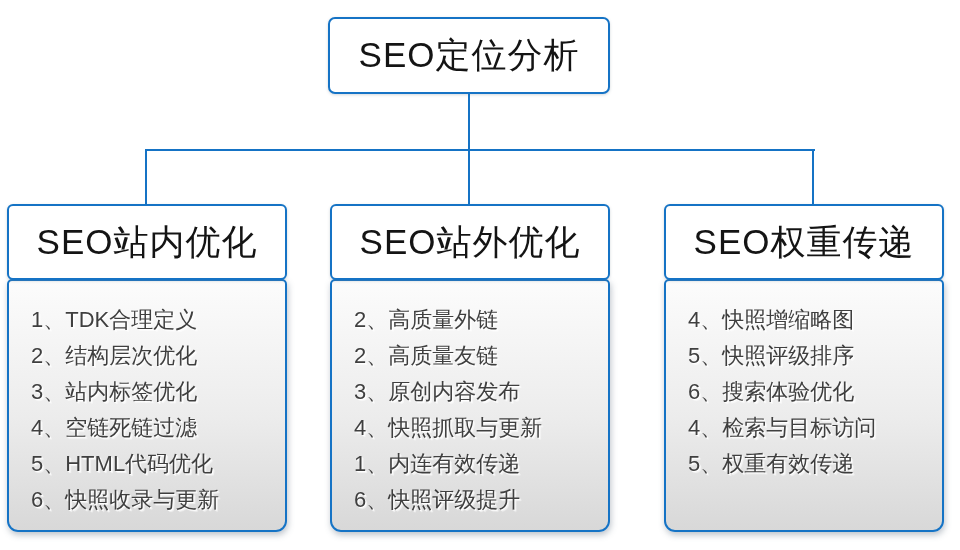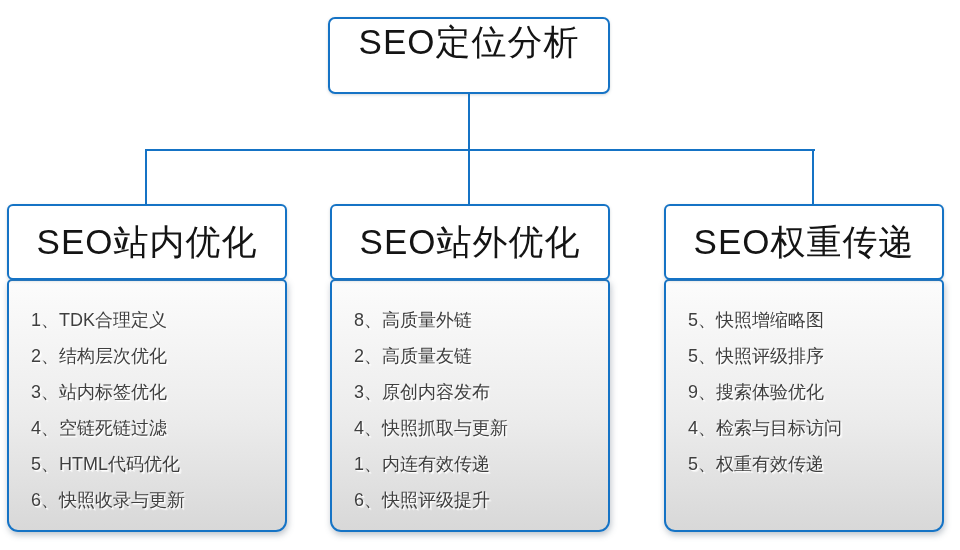--- a/index.html
+++ b/index.html
@@ -32,21 +32,21 @@
   .line-drop-right  { left: 812px; top: 149px; width: 2px;   height: 56px; }
 
   
   .root-box {
     position: absolute;
     left: 328px; top: 17px;
     width: 282px; height: 77px;
     background: #ffffff;
     border: 2px solid var(--border-blue);
     border-radius: 7px;
-    display: flex; align-items: flex-start; justify-content: center;
+    display: flex; align-items: center; justify-content: center;
     font-size: 35px;
     color: var(--header-text);
     box-shadow: 0 1px 3px rgba(110,125,140,0.30);
     letter-spacing: 1px;
   }
   .col-header {
     position: absolute;
     top: 204px;
     width: 280px; height: 76px;
     background: #ffffff;
@@ -71,21 +71,21 @@
     z-index: 1;
   }
   .col-left   .col-header, .panel-left   { left: 7px;   }
   .col-center .col-header, .panel-center { left: 330px; justify-content: center; }
   .col-right  .col-header, .panel-right  { left: 664px; }
 
   .list-item {
     height: 36px;
     display: flex;
     align-items: center;
-    font-size: 18px;
+    font-size: 22px;
     color: var(--text-dark);
     text-shadow: 1px 1px 0 rgba(255,255,255,0.95), 2px 2px 1px rgba(255,255,255,0.65);
     white-space: nowrap;
   }
 </style>
 </head>
 <body>
 
 <div class="canvas">
 
@@ -111,35 +111,35 @@
       <div class="list-item">5、HTML代码优化</div>
       <div class="list-item">6、快照收录与更新</div>
     </div>
   </div>
 
   <div class="col-center">
     <div class="col-header">
       <span>SEO站外优化</span>
     </div>
     <div class="col-panel panel-center">
-      <div class="list-item">8、高质量外链</div>
+      <div class="list-item">2、高质量外链</div>
       <div class="list-item">2、高质量友链</div>
       <div class="list-item">3、原创内容发布</div>
       <div class="list-item">4、快照抓取与更新</div>
       <div class="list-item">1、内连有效传递</div>
       <div class="list-item">6、快照评级提升</div>
     </div>
   </div>
 
   <div class="col-right">
     <div class="col-header">
       <span>SEO权重传递</span>
     </div>
     <div class="col-panel panel-right">
-      <div class="list-item">5、快照增缩略图</div>
+      <div class="list-item">4、快照增缩略图</div>
       <div class="list-item">5、快照评级排序</div>
-      <div class="list-item">9、搜索体验优化</div>
+      <div class="list-item">6、搜索体验优化</div>
       <div class="list-item">4、检索与目标访问</div>
       <div class="list-item">5、权重有效传递</div>
     </div>
   </div>
 
 </div>
 
 </body></html>

